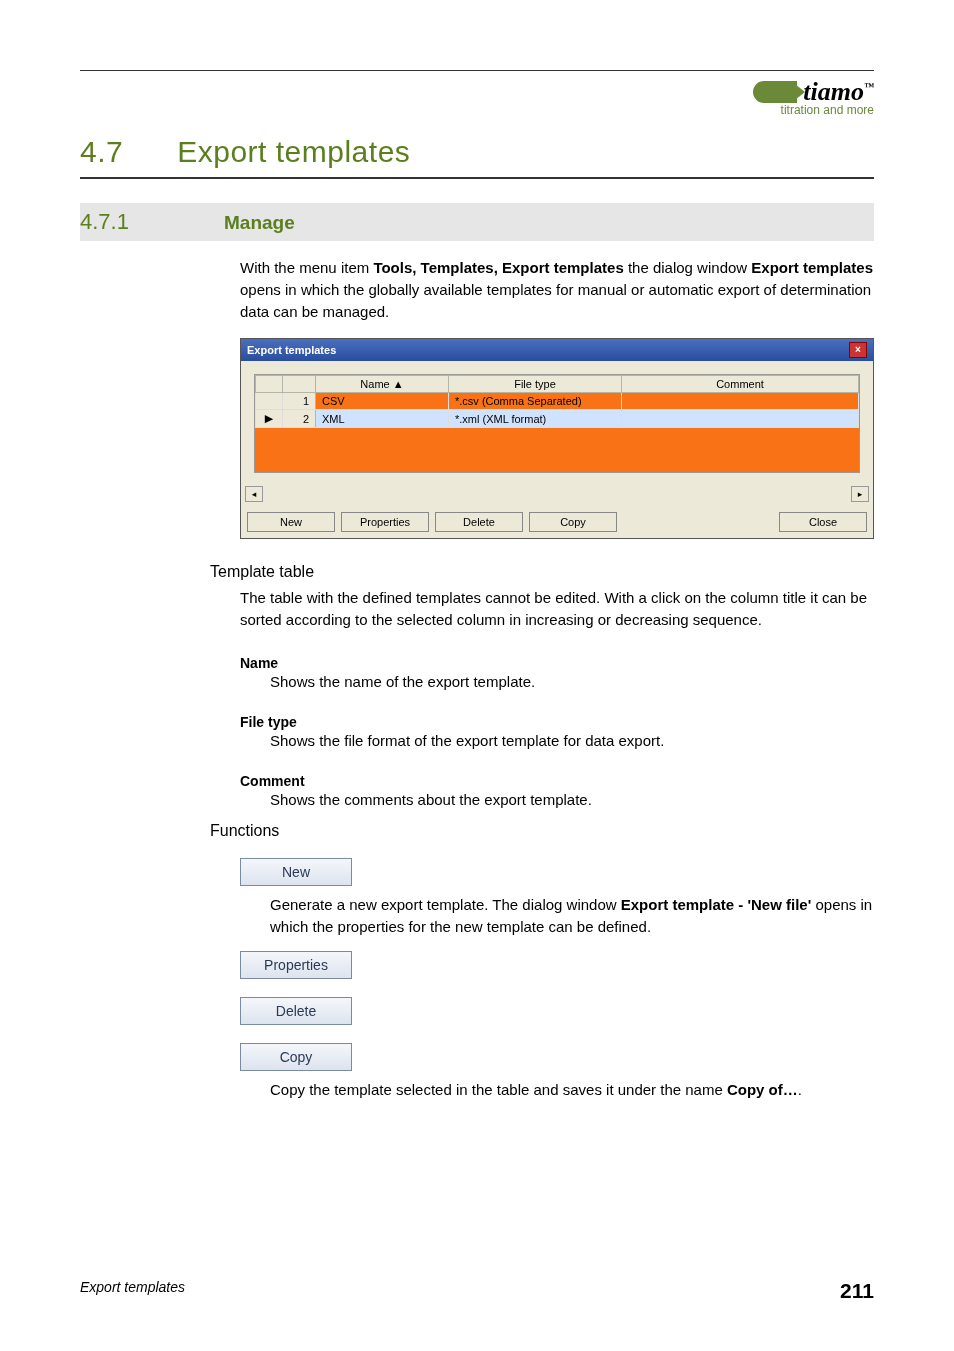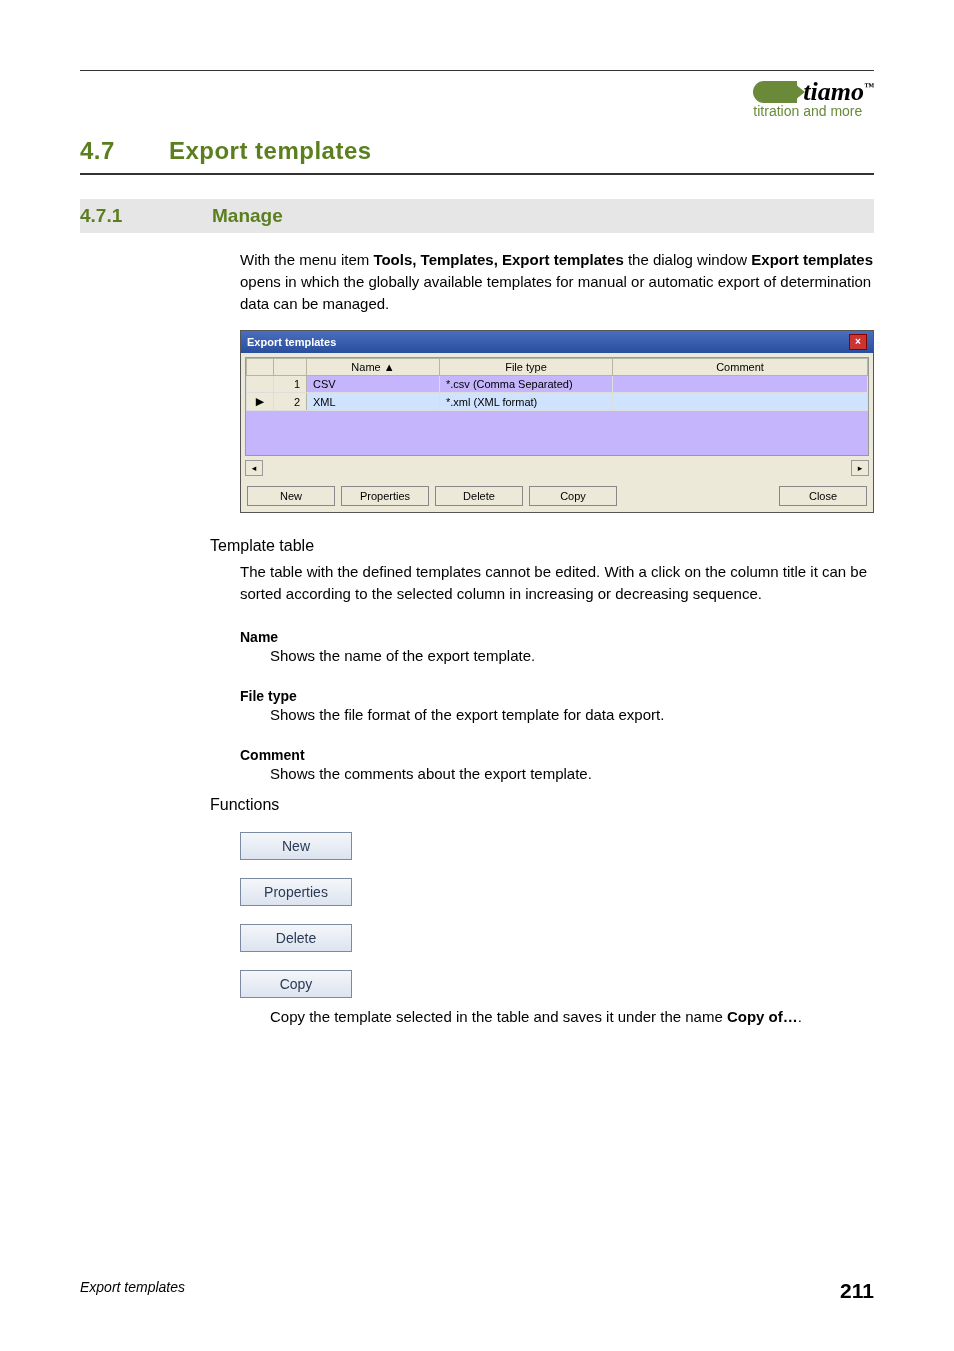--- a/index.html
+++ b/index.html
@@ -4,36 +4,36 @@
 <style>
   html,body{margin:0;padding:0;background:#fff;color:#000;font-family:Arial,Helvetica,sans-serif;font-size:15px}
   .page{width:954px;min-height:1351px;margin:0 auto;padding:70px 80px 21px 80px;box-sizing:border-box;position:relative}
   .header-rule{border:0;border-top:1px solid #333;margin:0 0 6px 0}
   .logo-wrap{display:flex;justify-content:flex-end;margin-bottom:10px}
   .logo{display:flex;align-items:center;gap:6px}
   .swoosh{width:44px;height:22px;background:#6a8a3a;border-radius:12px 0 0 12px;position:relative}
   .swoosh::after{content:"";position:absolute;right:-8px;top:3px;border-left:10px solid #6a8a3a;border-top:8px solid transparent;border-bottom:8px solid transparent}
   .brand{font-style:italic;font-weight:bold;font-size:26px;font-family:Georgia,serif}
   .tm{font-size:10px;vertical-align:super}
-  .tagline{font-size:14px;color:#6a8a3a;margin-top:-4px}
+  .tagline{font-size:12px;color:#6a8a3a;text-align:right;margin-top:-4px}
   .accent{color:#5b7f1f}
-  h1.section{font-size:24px;font-weight:700;margin:18px 0 8px 0;letter-spacing:.5px}
+  h1.section{font-size:30px;font-weight:400;margin:18px 0 8px 0;letter-spacing:.5px}
   h1.section .num{margin-right:54px}
   .sect-rule{border:0;border-top:2px solid #333;margin:0 0 24px 0}
   .sub-band{background:#e6e6e6;padding:6px 10px 6px 0;margin-bottom:16px}
-  .sub-band .num{display:inline-block;width:132px;font-weight:700;font-size:19px}
+  .sub-band .num{display:inline-block;width:144px;font-weight:400;font-size:22px}
   .sub-band .ttl{font-weight:700;font-size:19px}
   .body-indent{margin-left:160px}
   .para{line-height:1.45;margin:6px 0 16px 0}
   b.ui{font-weight:bold}
   
   .dlg{border:1px solid #555;font-size:11px;background:#ece9d8;margin:10px 0 24px 0}
   .dlg-title{background:#3b5998;background:linear-gradient(#4a6fbf,#2a4e9e);color:#fff;display:flex;align-items:center;justify-content:space-between;padding:3px 6px;font-weight:bold}
   .dlg-close{background:#c33;color:#fff;width:16px;height:14px;border:1px solid #800;display:flex;align-items:center;justify-content:center;font-size:10px;line-height:1}
-  .dlg-table{background:#c4b5fd;border:1px solid #999;margin:4px}
+  .dlg-table{background:#f97316;border:1px solid #999;margin:13px}
   .dlg-table table{width:100%;border-collapse:collapse}
   .dlg-table th{background:#ece9d8;border:1px solid #b5b5a5;font-weight:normal;padding:2px 6px;font-size:11px}
   .dlg-table td{border:1px solid #ddd;padding:2px 6px}
   .row-sel td{background:#cfe3ff}
   .num-col{width:20px;text-align:right;background:#ece9d8!important;border-right:1px solid #b5b5a5!important}
   .sel-col{width:14px;text-align:center;background:#ece9d8!important}
   .dlg-scroll{display:flex;justify-content:space-between;margin:0 4px 4px 4px}
   .scroll-btn{width:16px;height:14px;border:1px solid #999;background:#ece9d8;font-size:9px;display:flex;align-items:center;justify-content:center}
   .dlg-buttons{display:flex;gap:6px;padding:6px}
   .dlg-buttons .spacer{flex:1}
@@ -134,20 +134,21 @@
     <div class="fld">Name</div>
     <div class="fld-desc">Shows the name of the export template.</div>
     <div class="fld">File type</div>
     <div class="fld-desc">Shows the file format of the export template for data export.</div>
     <div class="fld">Comment</div>
     <div class="fld-desc">Shows the comments about the export template.</div>
 
     <div class="h3">Functions</div>
 
     <div><span class="fn-btn">New</span></div>
+    <div class="fn-desc"><span>Generate a new export template. The dialog window </span><b class="ui">Export template - 'New file'</b><span> opens in which the properties for the new template can be defined.</span></div>
 
     <div><span class="fn-btn">Properties</span></div>
 
     <div><span class="fn-btn">Delete</span></div>
 
     <div><span class="fn-btn">Copy</span></div>
     <div class="fn-desc"><span>Copy the template selected in the table and saves it under the name </span><b class="ui">Copy of…</b><span>.</span></div>
   </div>
 
   <div class="footer">

